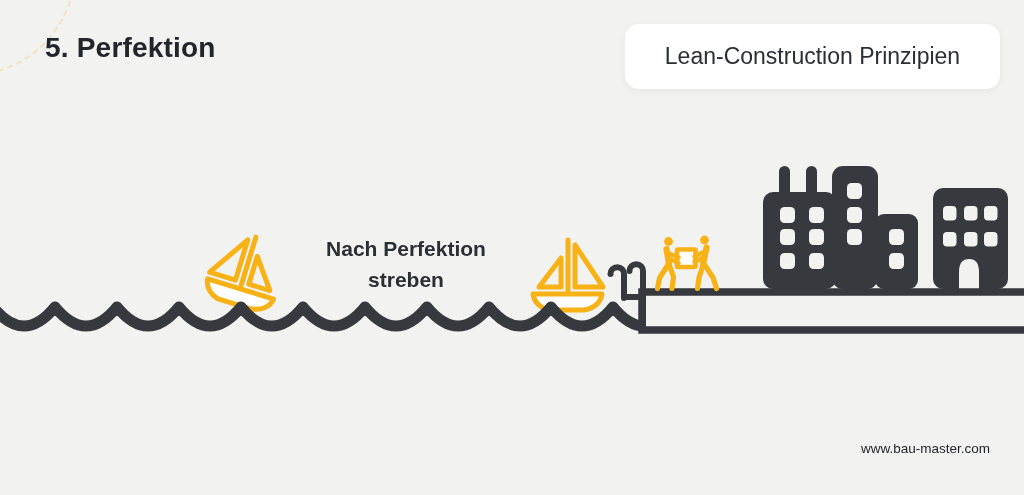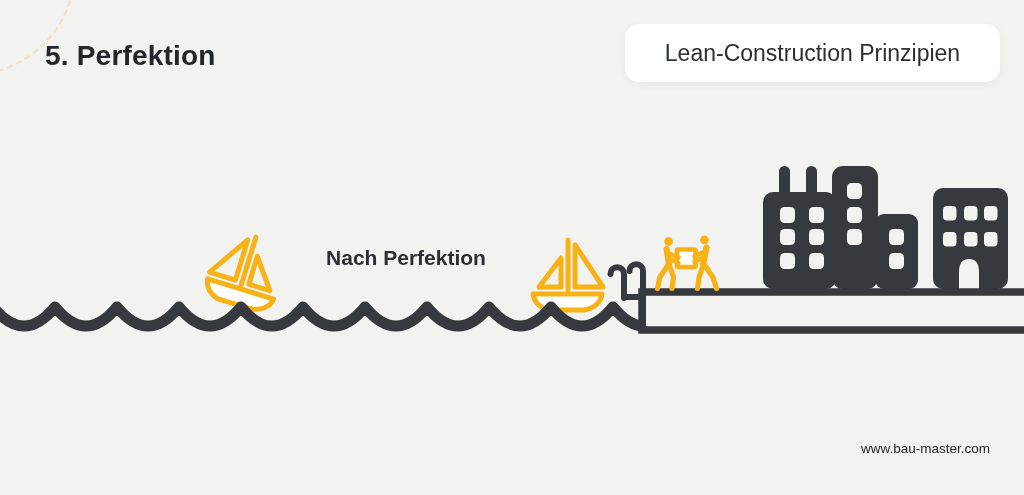--- a/index.html
+++ b/index.html
@@ -17,31 +17,31 @@
   .corner-arc {
     position: absolute;
     left: -138px; top: -138px;
     width: 214px; height: 214px;
     border-radius: 50%;
     border: 2px dashed rgba(243, 186, 80, 0.30);
   }
 
   .page-title {
     position: absolute;
-    left: 45px; top: 40px;
+    left: 45px; top: 32px;
     font-size: 28px;
     font-weight: 700;
     letter-spacing: 0.2px;
     color: var(--heading-text, #22252B);
   }
 
   .badge {
     position: absolute;
     left: 625px; top: 24px;
-    width: 375px; height: 58px;
+    width: 375px; height: 65px;
     background: var(--badge-background, #FFFFFF);
     border-radius: 14px;
     display: flex;
     align-items: center;
     justify-content: center;
     font-size: 23px;
     font-weight: 400;
     color: var(--body-text, #2A2E35);
     box-shadow: 0 2px 10px rgba(0,0,0,0.05);
   }
@@ -49,21 +49,20 @@
   .caption {
     position: absolute;
     left: 406px; top: 233px;
     transform: translateX(-50%);
     text-align: center;
     font-size: 21px;
     line-height: 31px;
     font-weight: 600;
     color: var(--body-text, #2A2E35);
     white-space: nowrap;
-    margin-top: 9px;
   }
 
   .footer-url {
     position: absolute;
     right: 34px; top: 441px;
     font-size: 13.5px;
     font-weight: 400;
     color: var(--heading-text, #33363B);
   }
 
@@ -85,20 +84,21 @@
   <div class="corner-arc"></div>
 
   <h1 class="page-title">5. Perfektion</h1>
 
   <div class="badge">
     <span>Lean-Construction Prinzipien</span>
   </div>
 
   <div class="caption">
     <div>Nach Perfektion</div>
+    <div>streben</div>
   </div>
 
   <svg class="scene" width="1024" height="495" viewBox="0 0 1024 495">
 
     <g transform="translate(205,228) rotate(17 40 55)">
       <path class="s-acc" stroke-width="5" d="M37,8 L37,58"></path>
       <path class="s-acc" stroke-width="5" d="M30,13 L30,55 L3,55 Z"></path>
       <path class="s-acc" stroke-width="5" d="M44,26 L44,55 L66,55 Z"></path>
       <path class="hull" stroke-width="5" d="M3,62 L72,62 C71,71 63,77 53,78 L18,78 C9,75 4,70 3,62 Z"></path>
     </g>

